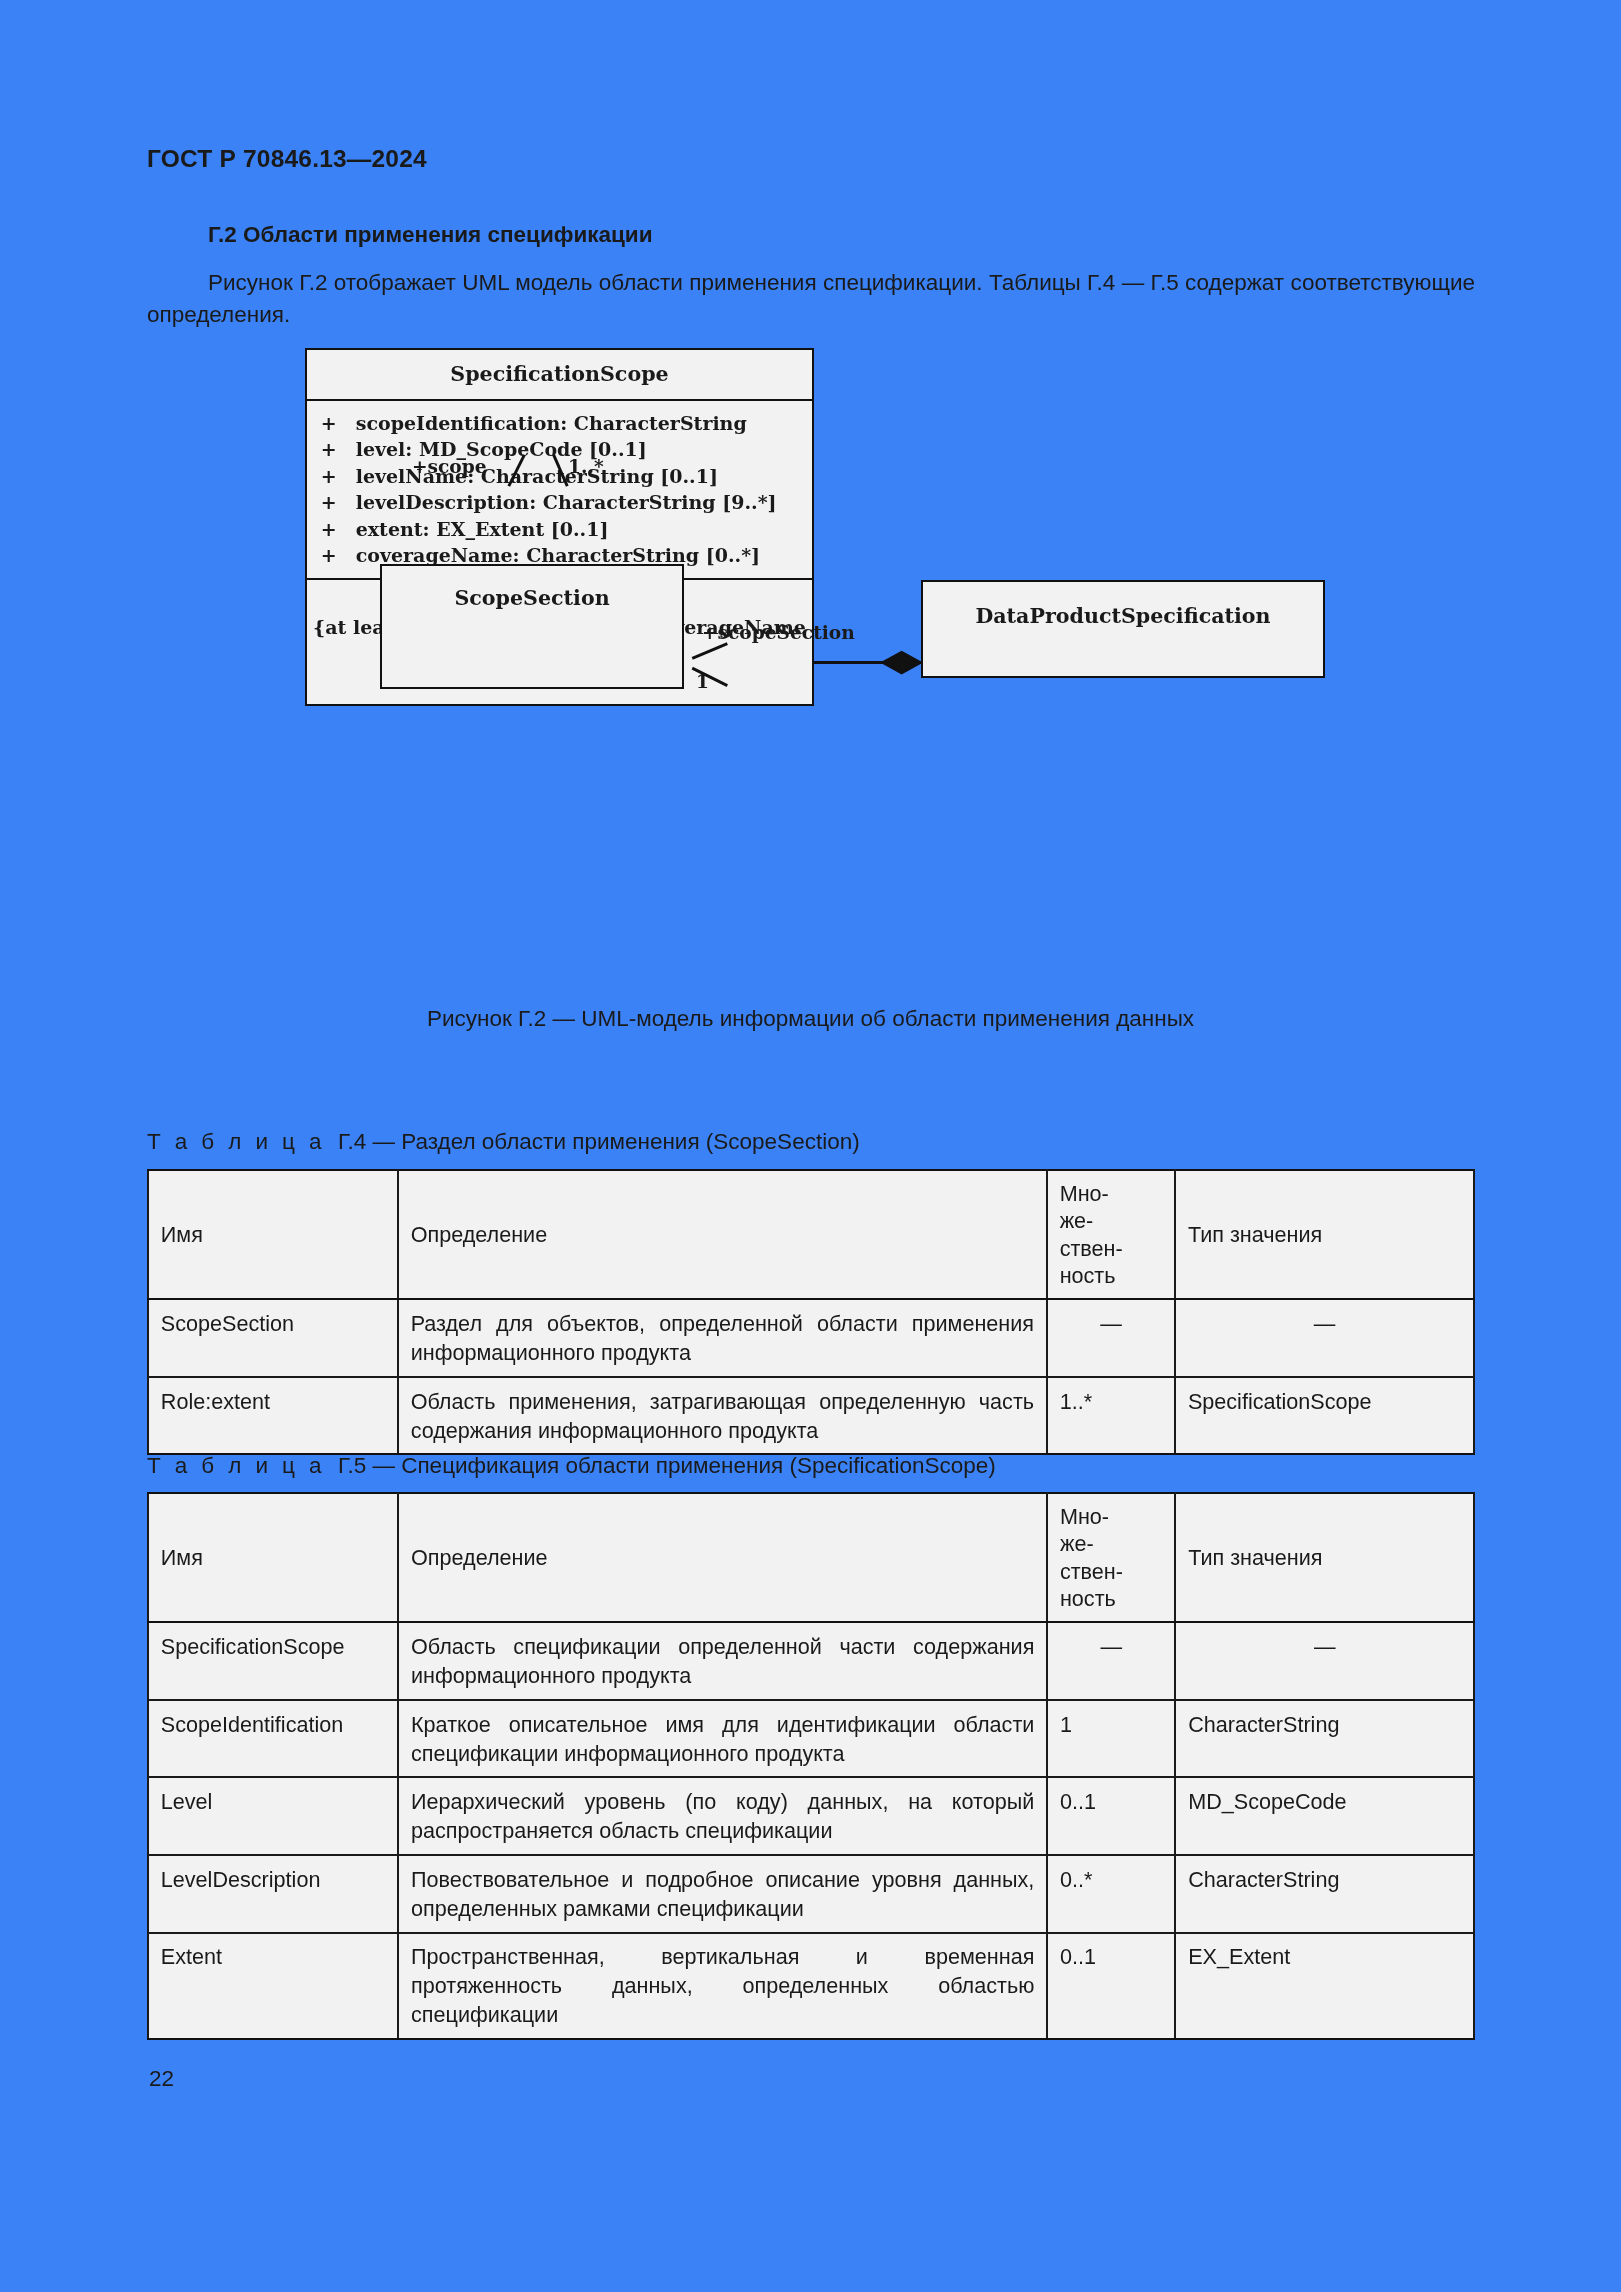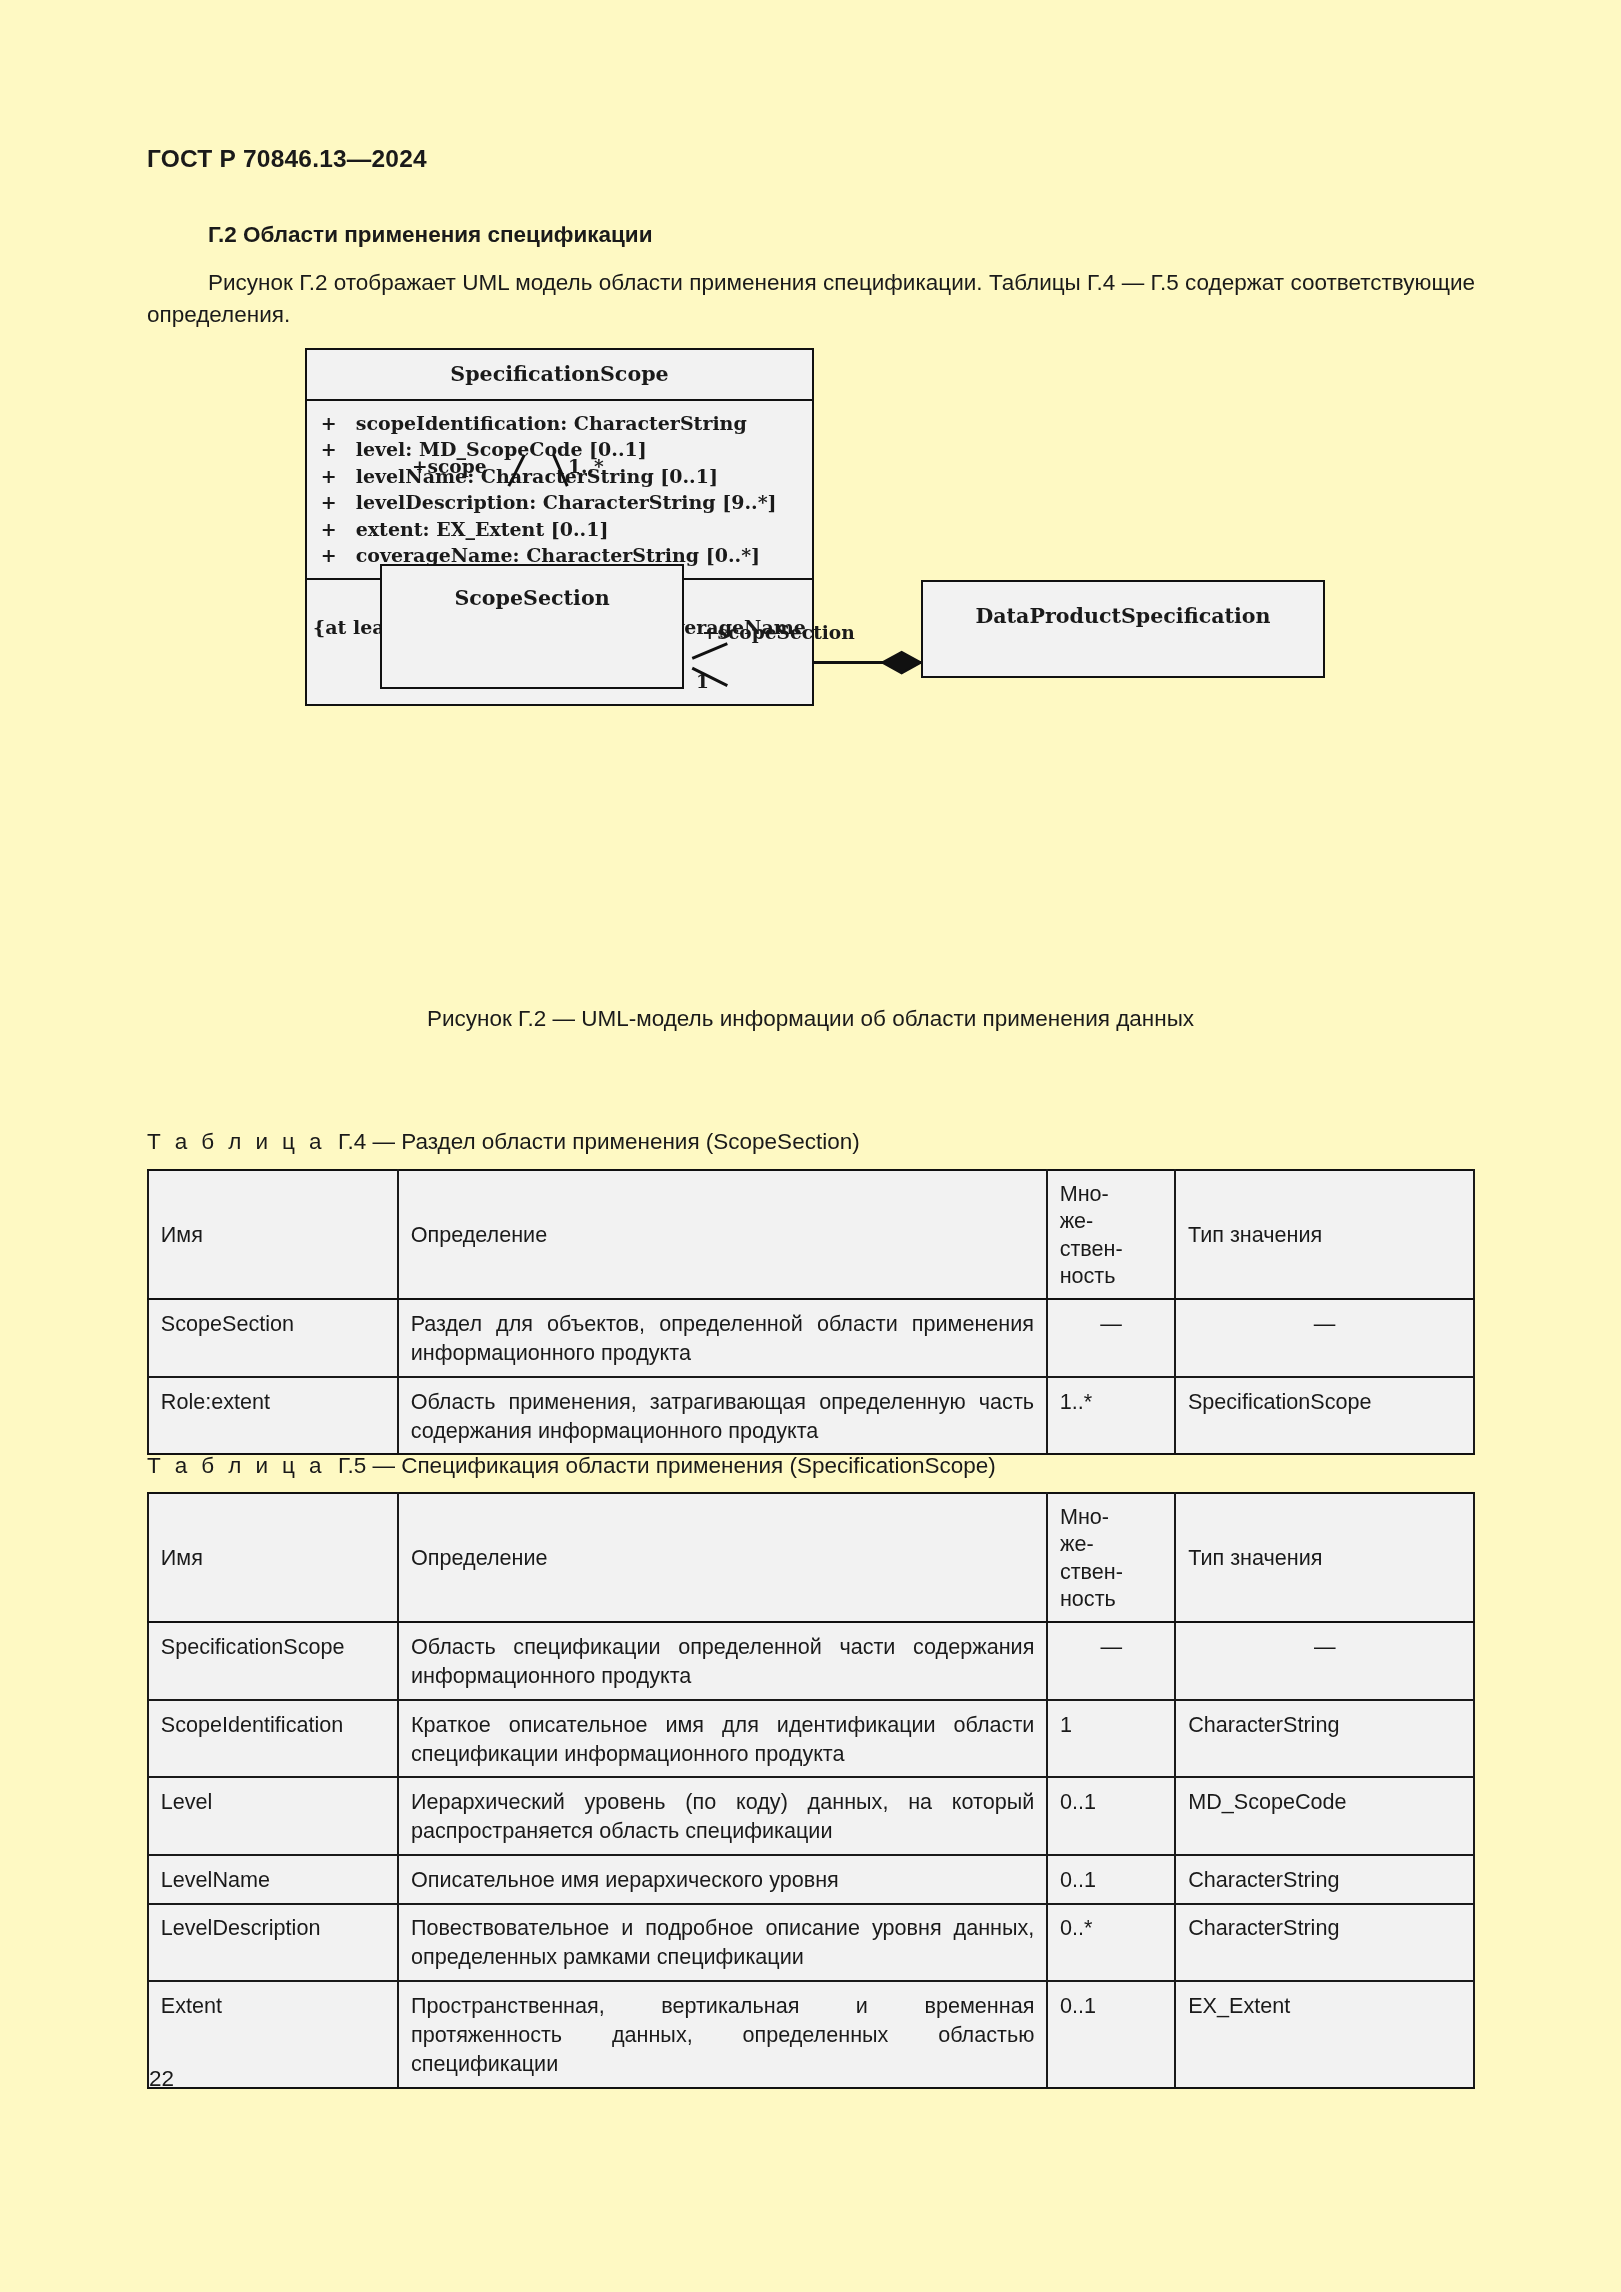--- a/index.html
+++ b/index.html
@@ -12,21 +12,21 @@
     height: 2293px;
     position: relative;
     font-family: "Liberation Sans", sans-serif;
     color: #1a1a1a;
     overflow: hidden;
   }
 
   .page {
     position: absolute;
     inset: 0;
-    background: #fef9c3;
+    background: #3b82f6;
   }
 
   
   .doc-header {
     position: absolute;
     left: 147px;
     top: 145px;
     font-size: 24.5px;
     font-weight: bold;
     letter-spacing: 0.2px;
@@ -316,26 +316,20 @@
         <td>1</td>
         <td>CharacterString</td>
       </tr>
       <tr>
         <td>Level</td>
         <td class="just">Иерархический уровень (по коду) данных, на который распространяется область спецификации</td>
         <td>0..1</td>
         <td>MD_ScopeCode</td>
       </tr>
       <tr>
-        <td>LevelName</td>
-        <td class="just">Описательное имя иерархического уровня</td>
-        <td>0..1</td>
-        <td>CharacterString</td>
-      </tr>
-      <tr>
         <td>LevelDescription</td>
         <td class="just">Повествовательное и подробное описание уровня данных, определенных рамками спецификации</td>
         <td>0..*</td>
         <td>CharacterString</td>
       </tr>
       <tr>
         <td>Extent</td>
         <td class="just">Пространственная, вертикальная и временная протяженность данных, определенных областью спецификации</td>
         <td>0..1</td>
         <td>EX_Extent</td>

